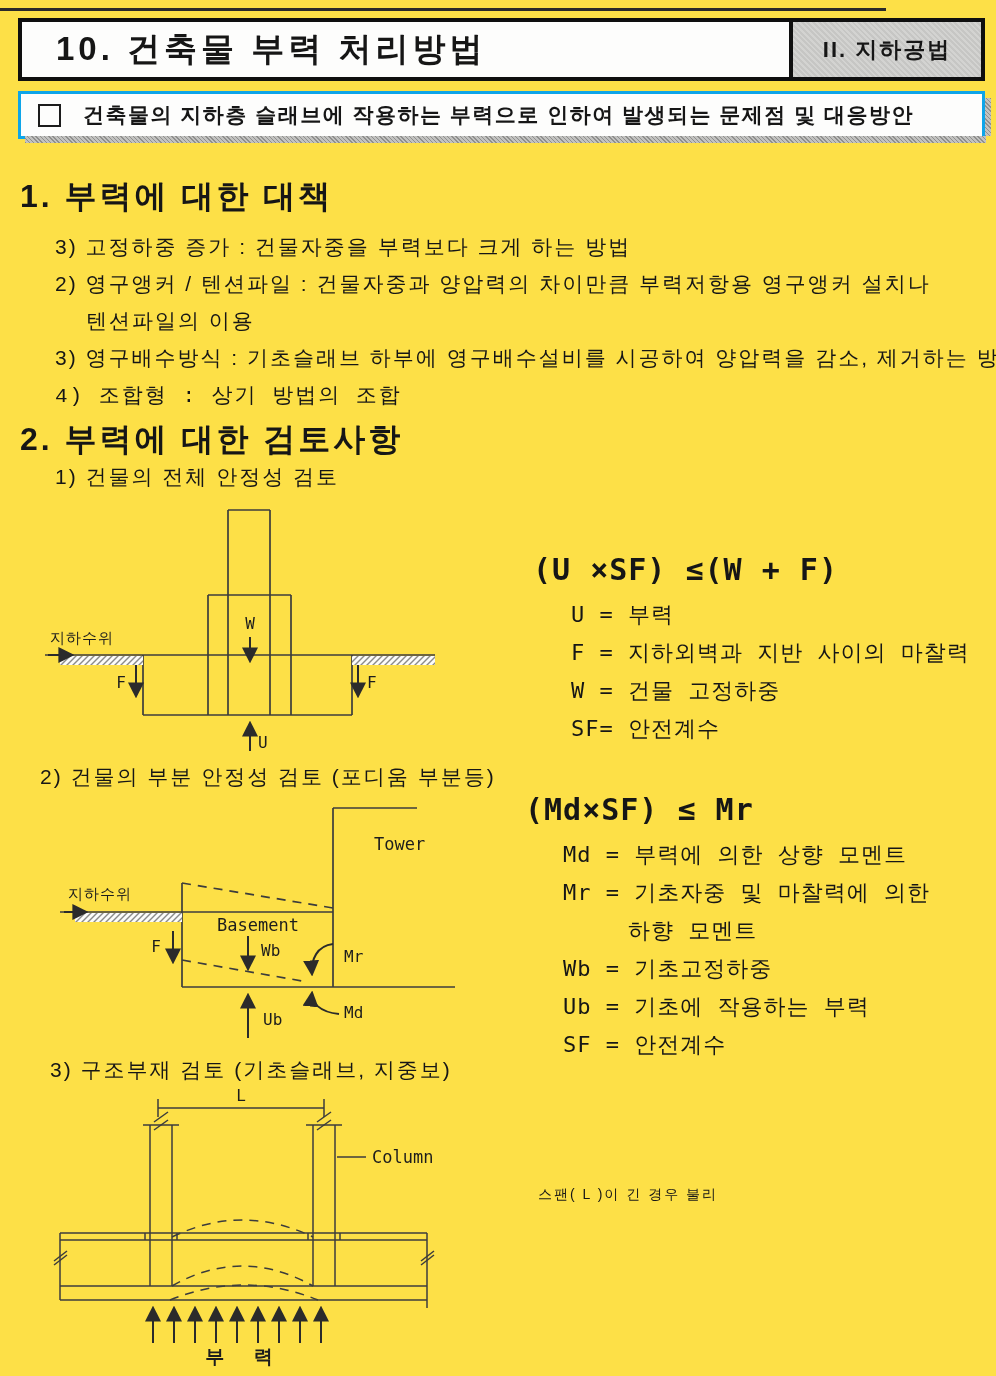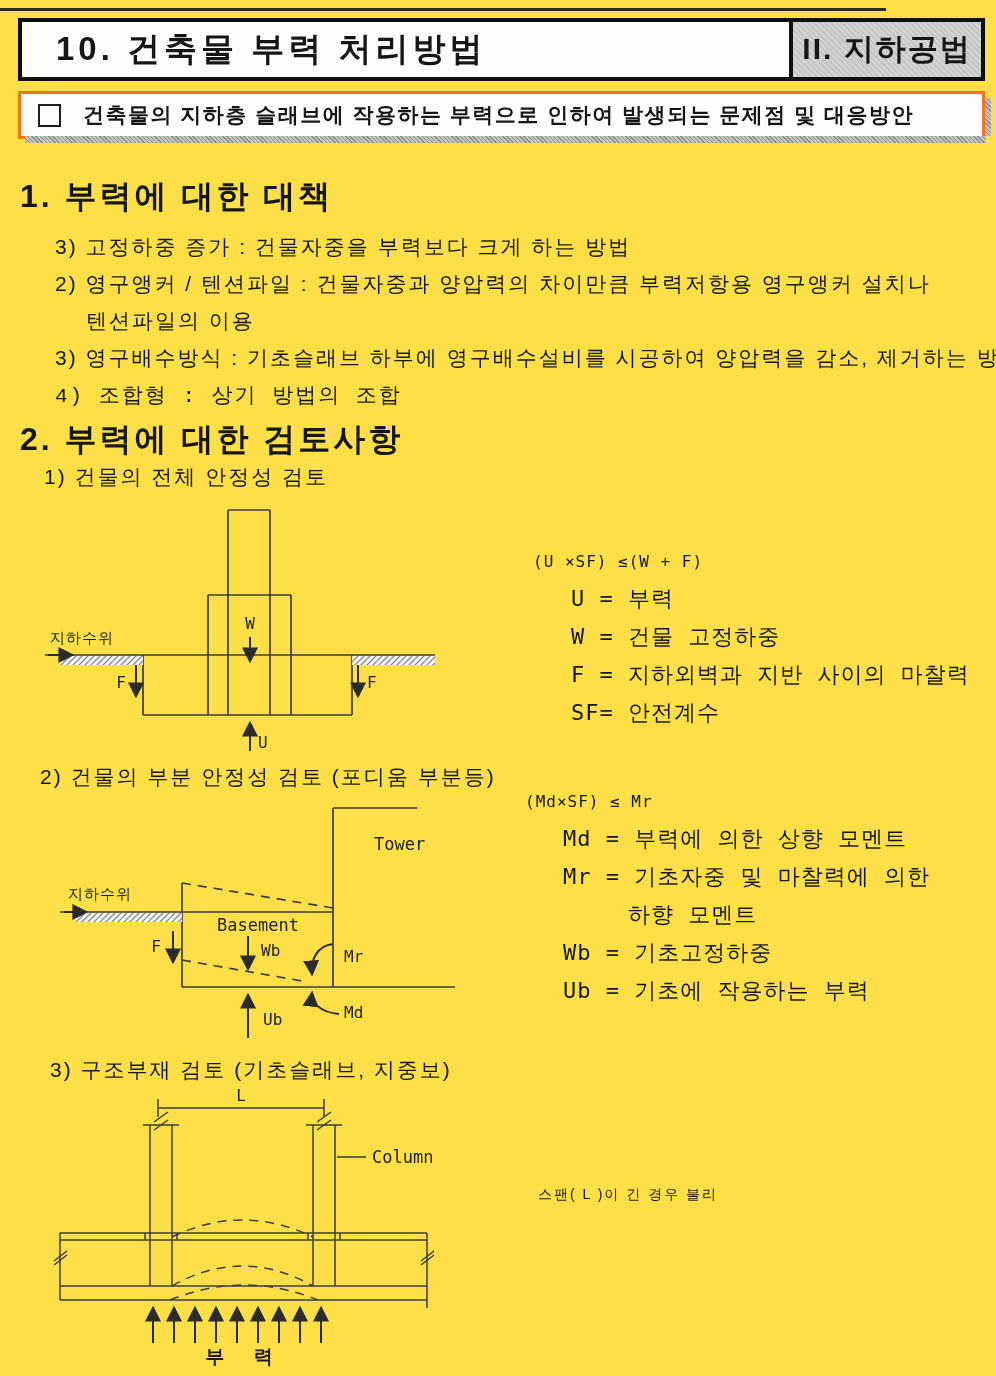--- a/index.html
+++ b/index.html
@@ -20,41 +20,41 @@
   }
   #title-text{
     padding-left:34px;font-size:33px;font-weight:bold;letter-spacing:4px;
     white-space:nowrap;
   }
   #title-badge{
     position:absolute;right:0;top:0;height:100%;width:188px;
     border-left:4px solid #0f0f0f;
     background:repeating-linear-gradient(45deg,#c6c6c4 0 2px,#d3d3d1 2px 4px);
     display:flex;align-items:center;justify-content:center;
-    font-size:30px;font-weight:bold;letter-spacing:2px;
+    font-size:22px;font-weight:bold;letter-spacing:2px;
   }
   
   #summary-box{
     left:18px;top:91px;width:961px;height:42px;
-    border:3px solid #f97316;background:#fdfdfc;
+    border:3px solid #0ea5e9;background:#fdfdfc;
     display:flex;align-items:center;
   }
   #summary-shadow-b{left:25px;top:136px;width:961px;height:7px;
     background:repeating-linear-gradient(45deg,#8f8f8d 0 1px,#c2c2c0 1px 3px);}
   #summary-shadow-r{left:985px;top:98px;width:6px;height:38px;
     background:repeating-linear-gradient(45deg,#8f8f8d 0 1px,#c2c2c0 1px 3px);}
   #summary-check{
     width:19px;height:19px;border:2.5px solid #1c1c1c;margin-left:17px;flex:0 0 auto;
   }
   #summary-text{margin-left:22px;font-size:21px;font-weight:600;letter-spacing:1.5px;white-space:nowrap;}
   .h-section{font-size:32px;font-weight:bold;letter-spacing:3px;white-space:nowrap;}
   .item{font-size:21px;letter-spacing:2px;white-space:nowrap;}
   .subtitle{font-size:21px;letter-spacing:2px;white-space:nowrap;}
   .formula{font-family:"DejaVu Sans Mono","Liberation Sans",monospace;}
-  .formula .fmain{font-size:16px;letter-spacing:1px;margin-bottom:9px;white-space:nowrap;}
+  .formula .fmain{font-size:30px;letter-spacing:1px;margin-bottom:9px;white-space:nowrap;font-weight:bold;}
   .formula .fterm{font-size:22px;letter-spacing:1px;line-height:38px;padding-left:38px;white-space:nowrap;}
   .formula .fcont{padding-left:103px;}
   .note{font-size:14px;letter-spacing:2px;white-space:nowrap;}
   svg{position:absolute;overflow:visible;}
   svg text{fill:#1d1d1d;}
   .dlab{font-family:"DejaVu Sans Mono","Liberation Sans",monospace;font-size:16px;}
   .dlab-lg{font-family:"DejaVu Sans Mono","Liberation Sans",monospace;font-size:17px;}
   .klab{font-family:"Liberation Sans",sans-serif;font-size:15px;letter-spacing:1px;}
   .flab{font-family:"Liberation Sans",sans-serif;font-size:19px;font-weight:600;letter-spacing:12px;}
 </style>
@@ -80,21 +80,21 @@
   <div id="summary-shadow-r" class="abs"></div>
 
   <div class="abs h-section" style="left:20px;top:175px;">1. 부력에 대한 대책</div>
   <div class="abs item" style="left:55px;top:233px;">3) 고정하중 증가 : 건물자중을 부력보다 크게 하는 방법</div>
   <div class="abs item" style="left:55px;top:270px;">2) 영구앵커 / 텐션파일 : 건물자중과 양압력의 차이만큼 부력저항용 영구앵커 설치나</div>
   <div class="abs item" style="left:86px;top:307px;">텐션파일의 이용</div>
   <div class="abs item" style="left:55px;top:344px;">3) 영구배수방식 : 기초슬래브 하부에 영구배수설비를 시공하여 양압력을 감소, 제거하는 방법</div>
   <div class="abs item" style="left:55px;top:381px;font-family:Liberation Mono, monospace;">4) 조합형 : 상기 방법의 조합</div>
 
   <div class="abs h-section" style="left:20px;top:418px;">2. 부력에 대한 검토사항</div>
-  <div class="abs subtitle" style="left:44px;top:463px;">1) 건물의 전체 안정성 검토</div>
+  <div class="abs subtitle" style="left:55px;top:463px;">1) 건물의 전체 안정성 검토</div>
 
   <svg class="abs" style="left:20px;top:495px;" width="460" height="270" viewBox="0 0 460 270">
     <defs>
       <marker id="ar1" viewBox="0 0 10 10" refX="8.5" refY="5" markerWidth="8" markerHeight="8" orient="auto">
         <path d="M0,0 L10,5 L0,10 z" fill="#2b2b2b"></path>
       </marker>
       <pattern id="hp1" width="6" height="9" patternUnits="userSpaceOnUse" patternTransform="skewX(-45)">
         <rect width="6" height="9" fill="#fcfcfa"></rect>
         <line x1="1" y1="0" x2="1" y2="9" stroke="#5a5a5a" stroke-width="1.4"></line>
       </pattern>
@@ -123,22 +123,22 @@
     <text x="30" y="148" class="klab">지하수위</text>
     <text x="230" y="134" class="dlab" text-anchor="middle">W</text>
     <text x="238" y="253" class="dlab">U</text>
     <text x="106" y="193" class="dlab" text-anchor="end">F</text>
     <text x="347" y="193" class="dlab">F</text>
   </svg>
 
   <div class="abs formula" style="left:533px;top:552px;">
     <div class="fmain">(U ×SF) ≤(W + F)</div>
     <div class="fterm">U = 부력</div>
+    <div class="fterm">F = 지하외벽과 지반 사이의 마찰력</div>
     <div class="fterm">W = 건물 고정하중</div>
-    <div class="fterm">F = 지하외벽과 지반 사이의 마찰력</div>
     <div class="fterm">SF= 안전계수</div>
   </div>
 
   <div class="abs subtitle" style="left:40px;top:763px;">2) 건물의 부분 안정성 검토 (포디움 부분등)</div>
 
   <svg class="abs" style="left:40px;top:795px;" width="440" height="260" viewBox="0 0 440 260">
     <defs>
       <marker id="ar2" viewBox="0 0 10 10" refX="8.5" refY="5" markerWidth="8" markerHeight="8" orient="auto">
         <path d="M0,0 L10,5 L0,10 z" fill="#2b2b2b"></path>
       </marker>
@@ -175,20 +175,21 @@
     <text x="304" y="223" class="dlab">Md</text>
   </svg>
 
   <div class="abs formula" style="left:525px;top:792px;">
     <div class="fmain">(Md×SF) ≤ Mr</div>
     <div class="fterm">Md = 부력에 의한 상향 모멘트</div>
     <div class="fterm">Mr = 기초자중 및 마찰력에 의한</div>
     <div class="fterm fcont">하향 모멘트</div>
     <div class="fterm">Wb = 기초고정하중</div>
     <div class="fterm">Ub = 기초에 작용하는 부력</div>
+    <div class="fterm">SF = 안전계수</div>
   </div>
 
   <div class="abs subtitle" style="left:50px;top:1056px;">3) 구조부재 검토 (기초슬래브, 지중보)</div>
 
   <svg class="abs" style="left:40px;top:1085px;" width="440" height="285" viewBox="0 0 440 285">
     <defs>
       <marker id="ar3" viewBox="0 0 10 10" refX="8.5" refY="5" markerWidth="8" markerHeight="8" orient="auto">
         <path d="M0,0 L10,5 L0,10 z" fill="#2b2b2b"></path>
       </marker>
     </defs>

